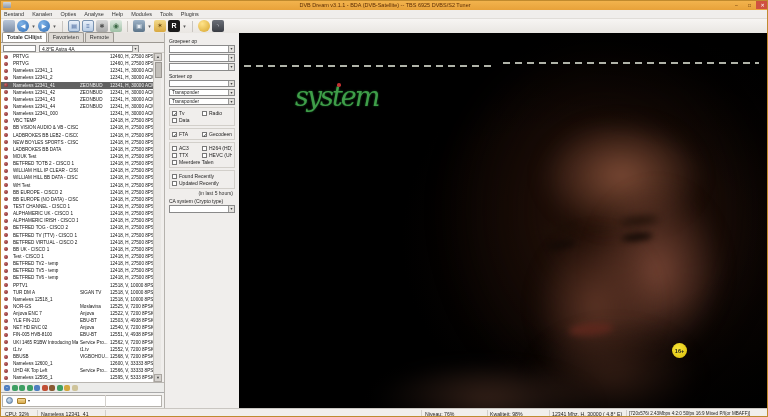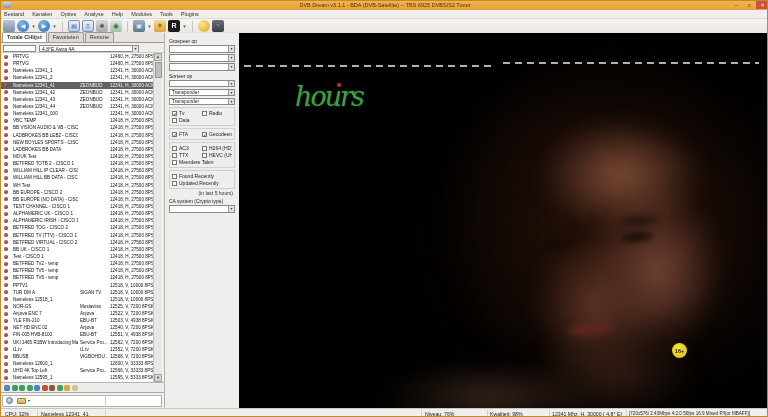--- a/index.html
+++ b/index.html
@@ -647,21 +647,21 @@
     <div class="blob shoulder"></div>
     <div class="brow brow-l"></div>
     <div class="brow brow-r"></div>
     <div class="eye eye-l"></div>
     <div class="eye eye-r"></div>
     <div class="lips"></div>
     <div class="vignette"></div>
     <div class="dash-line dash-a"></div>
     <div class="dash-line dash-b"></div>
     <div class="tonis">
-      <span>hours</span>
+      <span>system</span>
       <span class="tonis-dot"></span>
     </div>
     <div class="age-badge">16+</div>
   </div>
 
   <div class="statusbar">
     <span class="st st-cpu">CPU: 32%</span>
     <span class="st-div" style="left:36px"></span>
     <span class="st st-ch">Nameless 12341_41</span>
     <span class="st-div" style="left:104px"></span>

